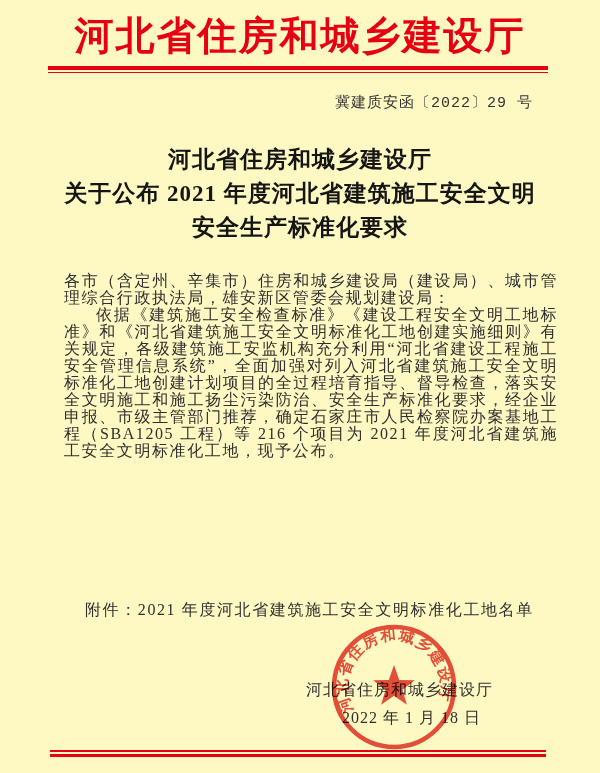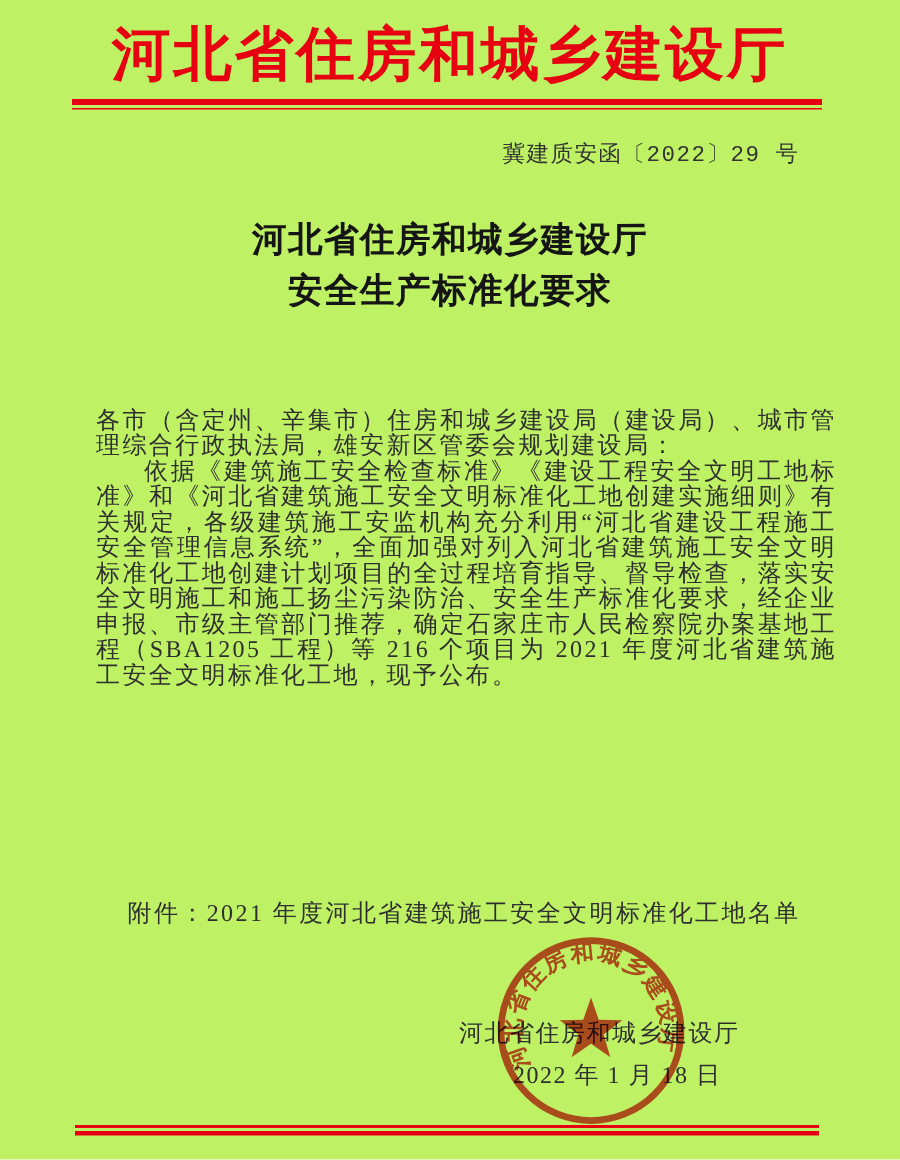--- a/index.html
+++ b/index.html
@@ -6,21 +6,21 @@
   body {
     width: 600px; height: 773px;
     background: #ffffff;
     font-family: "Liberation Serif", "DejaVu Serif", serif;
     color: #2f2f2f;
     overflow: hidden;
   }
   .page {
     position: relative;
     width: 600px; height: 773px;
-    background: #bef264;
+    background: #fef9c3;
   }
   
   .red-head {
     position: absolute; top: 9px; left: 0; right: 0;
     text-align: center;
     font-size: 39px; font-weight: 700;
     letter-spacing: 2px;
     color: #e60012;
     white-space: nowrap;
   }
@@ -99,20 +99,21 @@
 
   <div class="rule-top">
     <div class="thick"></div>
     <div class="thin"></div>
   </div>
 
   <div class="doc-number">冀建质安函〔2022〕29 号</div>
 
   <div class="doc-title">
     <div>河北省住房和城乡建设厅</div>
+    <div>关于公布 2021 年度河北省建筑施工安全文明</div>
     <div>安全生产标准化要求</div>
   </div>
 
   <div class="body-text">
     <p>各市（含定州、辛集市）住房和城乡建设局（建设局）、城市管理综合行政执法局，雄安新区管委会规划建设局：</p>
     <p class="indent">依据《建筑施工安全检查标准》《建设工程安全文明工地标准》和《河北省建筑施工安全文明标准化工地创建实施细则》有关规定，各级建筑施工安监机构充分利用“河北省建设工程施工安全管理信息系统”，全面加强对列入河北省建筑施工安全文明标准化工地创建计划项目的全过程培育指导、督导检查，落实安全文明施工和施工扬尘污染防治、安全生产标准化要求，经企业申报、市级主管部门推荐，确定石家庄市人民检察院办案基地工程（SBA1205 工程）等 216 个项目为 2021 年度河北省建筑施工安全文明标准化工地，现予公布。</p>
   </div>
 
   <div class="attachment">附件：2021 年度河北省建筑施工安全文明标准化工地名单</div>
 

